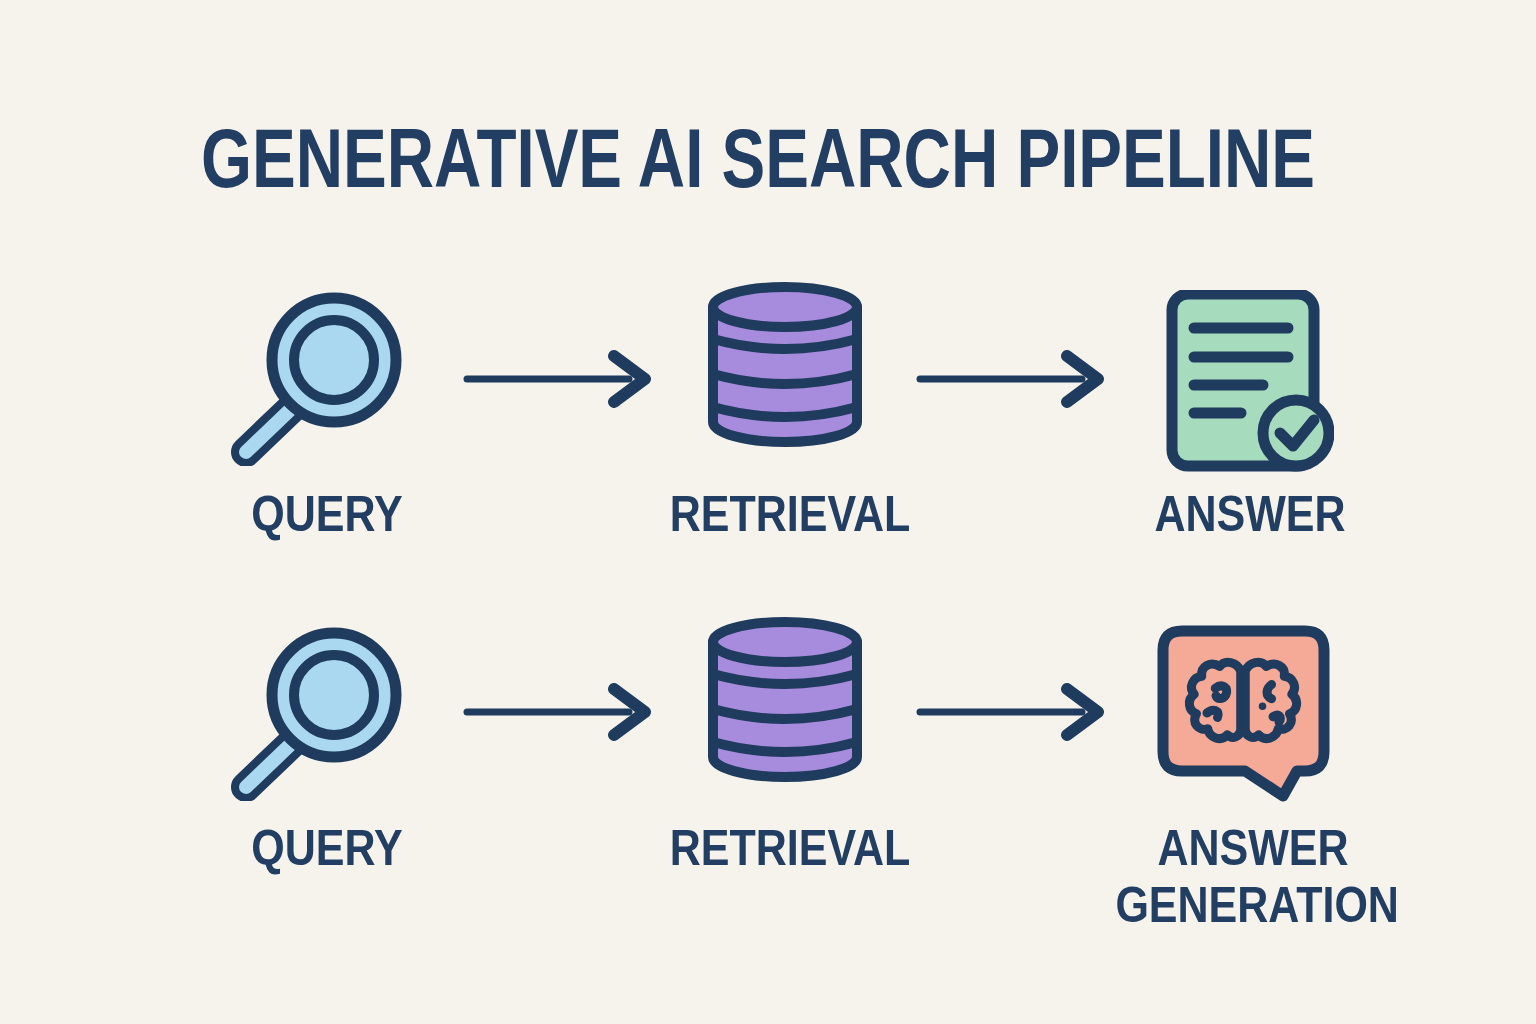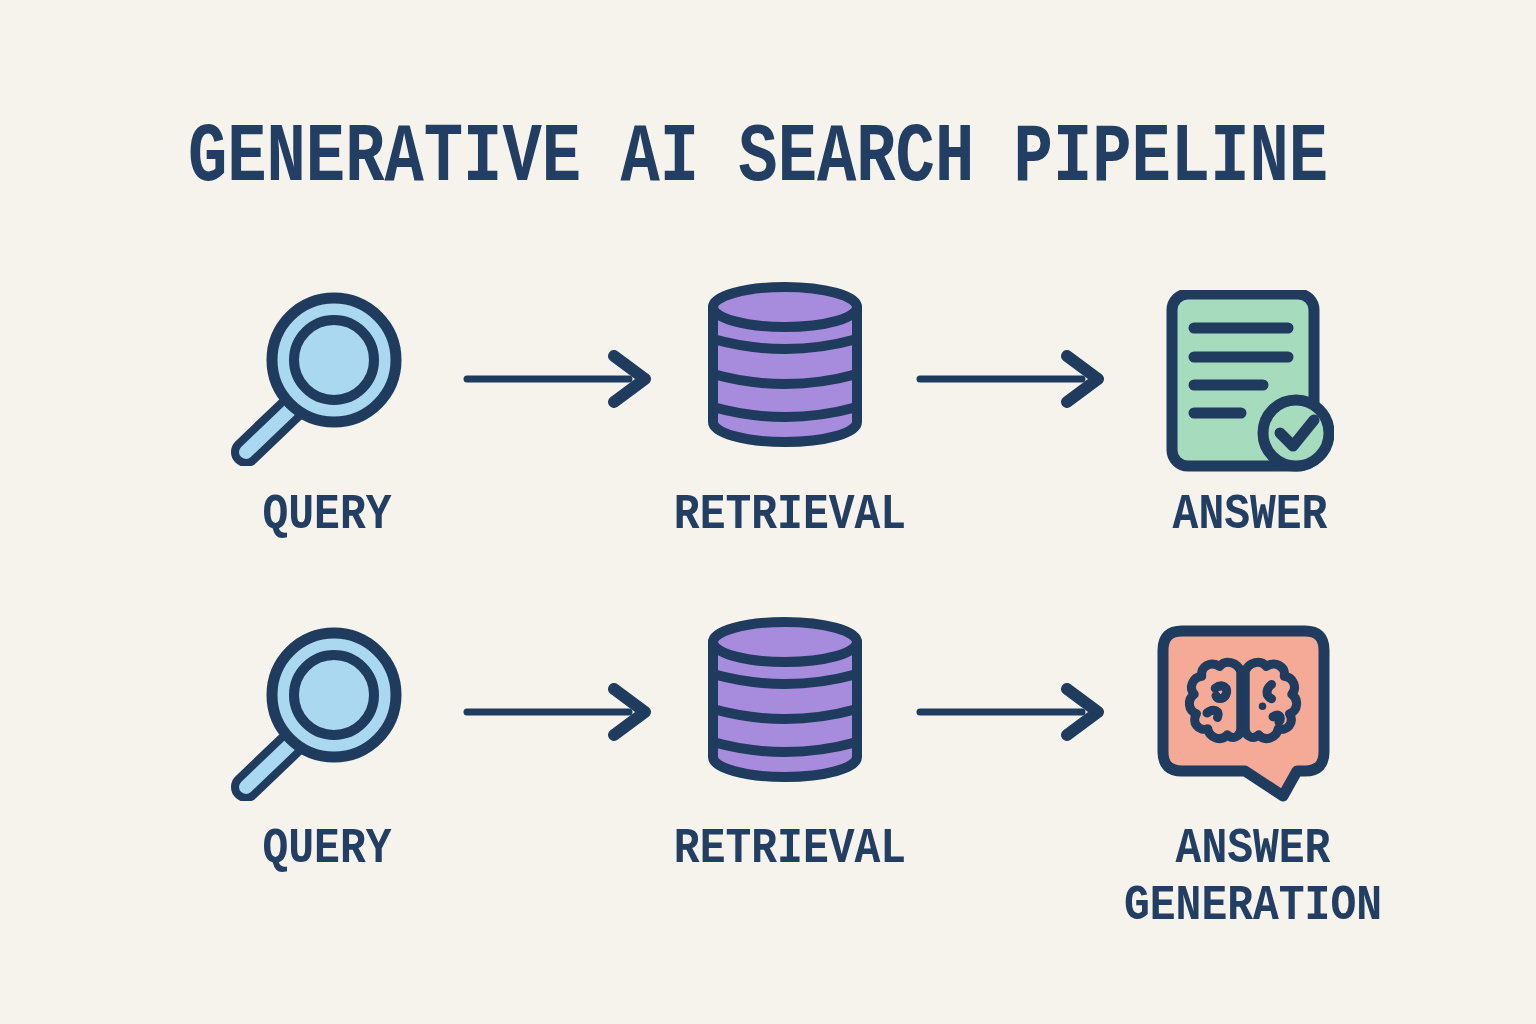--- a/index.html
+++ b/index.html
@@ -6,21 +6,21 @@
     --bg:#f6f3ec;
     --ink:#1f3b5e;
     --blue:#a9d8f0;
     --purple:#a78bdc;
     --green:#a7dbbd;
     --salmon:#f5a997;
   }
   html,body{margin:0;padding:0;background:var(--bg);}
   .canvas{
     position:relative;width:1516px;height:1024px;background:var(--bg);
-    overflow:hidden;font-family:Liberation Mono, monospace;color:var(--ink);
+    overflow:hidden;font-family:Liberation Sans, sans-serif;color:var(--ink);
   }
   .title{
     position:absolute;left:0;right:0;top:110px;text-align:center;
     font-size:84px;font-weight:bold;letter-spacing:0px;white-space:nowrap;
     transform:scaleX(0.78);transform-origin:50% 50%;color:#223e62;
   }
   .icon{position:absolute;}
   .arrow{position:absolute;width:195px;height:60px;}
   .step-label{
     position:absolute;width:320px;text-align:center;

